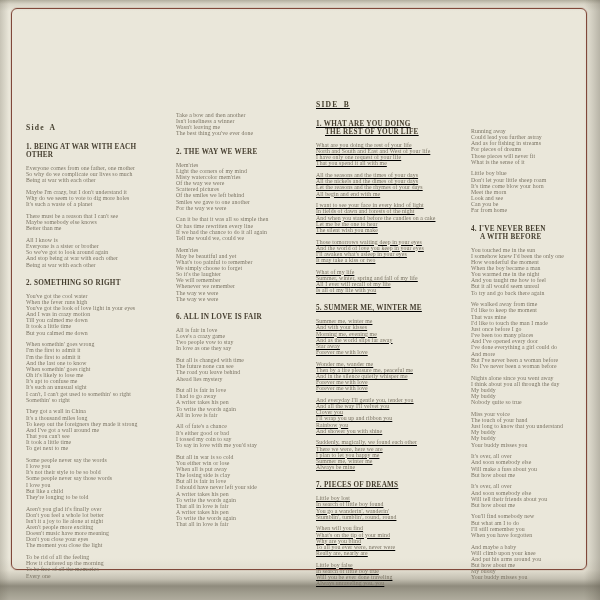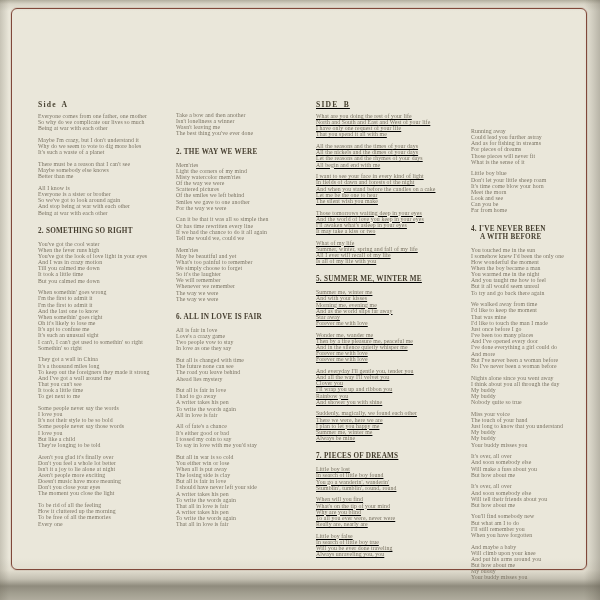--- a/index.html
+++ b/index.html
@@ -23,21 +23,21 @@
       rgba(110,105,90,0) 584px,rgba(110,105,90,.22) 593px,rgba(90,85,72,.35) 600px);
   }
   
   .frame{
     position:absolute;left:11px;top:8px;right:13px;bottom:30px;
     border:1.5px solid #80483a;border-radius:6px;
     box-shadow:0 0 0 1px rgba(128,72,58,.12);
   }
   .sheet{position:absolute;inset:0;}
   .col{position:absolute;top:100px;width:138px;}
-  .col1{left:38px;}
+  .col1{left:26px;margin-top:23px;}
   .col2{left:176px;top:112px;}
   .col3{left:316px;text-decoration:underline;}
   .col4{left:455px;top:128px;margin-left:16px;}
   .side-label{
     font-size:7.6px;font-weight:bold;color:#46402f;
     letter-spacing:1.2px;margin:0 0 4px 0;word-spacing:2px;
   }
   .song-title{
     font-size:7.2px;font-weight:bold;color:#453e2f;
     letter-spacing:.25px;margin:11px 0 6px 0;line-height:8px;
@@ -53,20 +53,23 @@
 </style>
 </head>
 <body>
 
 <div class="photo"></div>
 <div class="frame"></div>
 <div class="sheet">
     <div class="col col1">
       <div class="side-label">Side  A</div>
       <div class="song">
+        <div class="song-title">
+          <span class="tline">1. BEING AT WAR WITH EACH OTHER</span>
+        </div>
         <div class="stanza">
           <div class="line">Everyone comes from one father, one mother</div>
           <div class="line">So why do we complicate our lives so much</div>
           <div class="line">Being at war with each other</div>
         </div>
         <div class="stanza">
           <div class="line">Maybe I'm crazy, but I don't understand it</div>
           <div class="line">Why do we seem to vote to dig more holes</div>
           <div class="line">It's such a waste of a planet</div>
         </div>
@@ -227,20 +230,24 @@
           <div class="line">That all in love is fair</div>
           <div class="line">A writer takes his pen</div>
           <div class="line">To write the words again</div>
           <div class="line">That all in love is fair</div>
         </div>
       </div>
     </div>
     <div class="col col3">
       <div class="side-label">SIDE  B</div>
       <div class="song">
+        <div class="song-title">
+          <span class="tline">1. WHAT ARE YOU DOING</span>
+          <span class="tline indent">THE REST OF YOUR LIFE</span>
+        </div>
         <div class="stanza">
           <div class="line">What are you doing the rest of your life</div>
           <div class="line">North and South and East and West of your life</div>
           <div class="line">I have only one request of your life</div>
           <div class="line">That you spend it all with me</div>
         </div>
         <div class="stanza">
           <div class="line">All the seasons and the times of your days</div>
           <div class="line">All the nickels and the dimes of your days</div>
           <div class="line">Let the reasons and the rhymes of your days</div>

